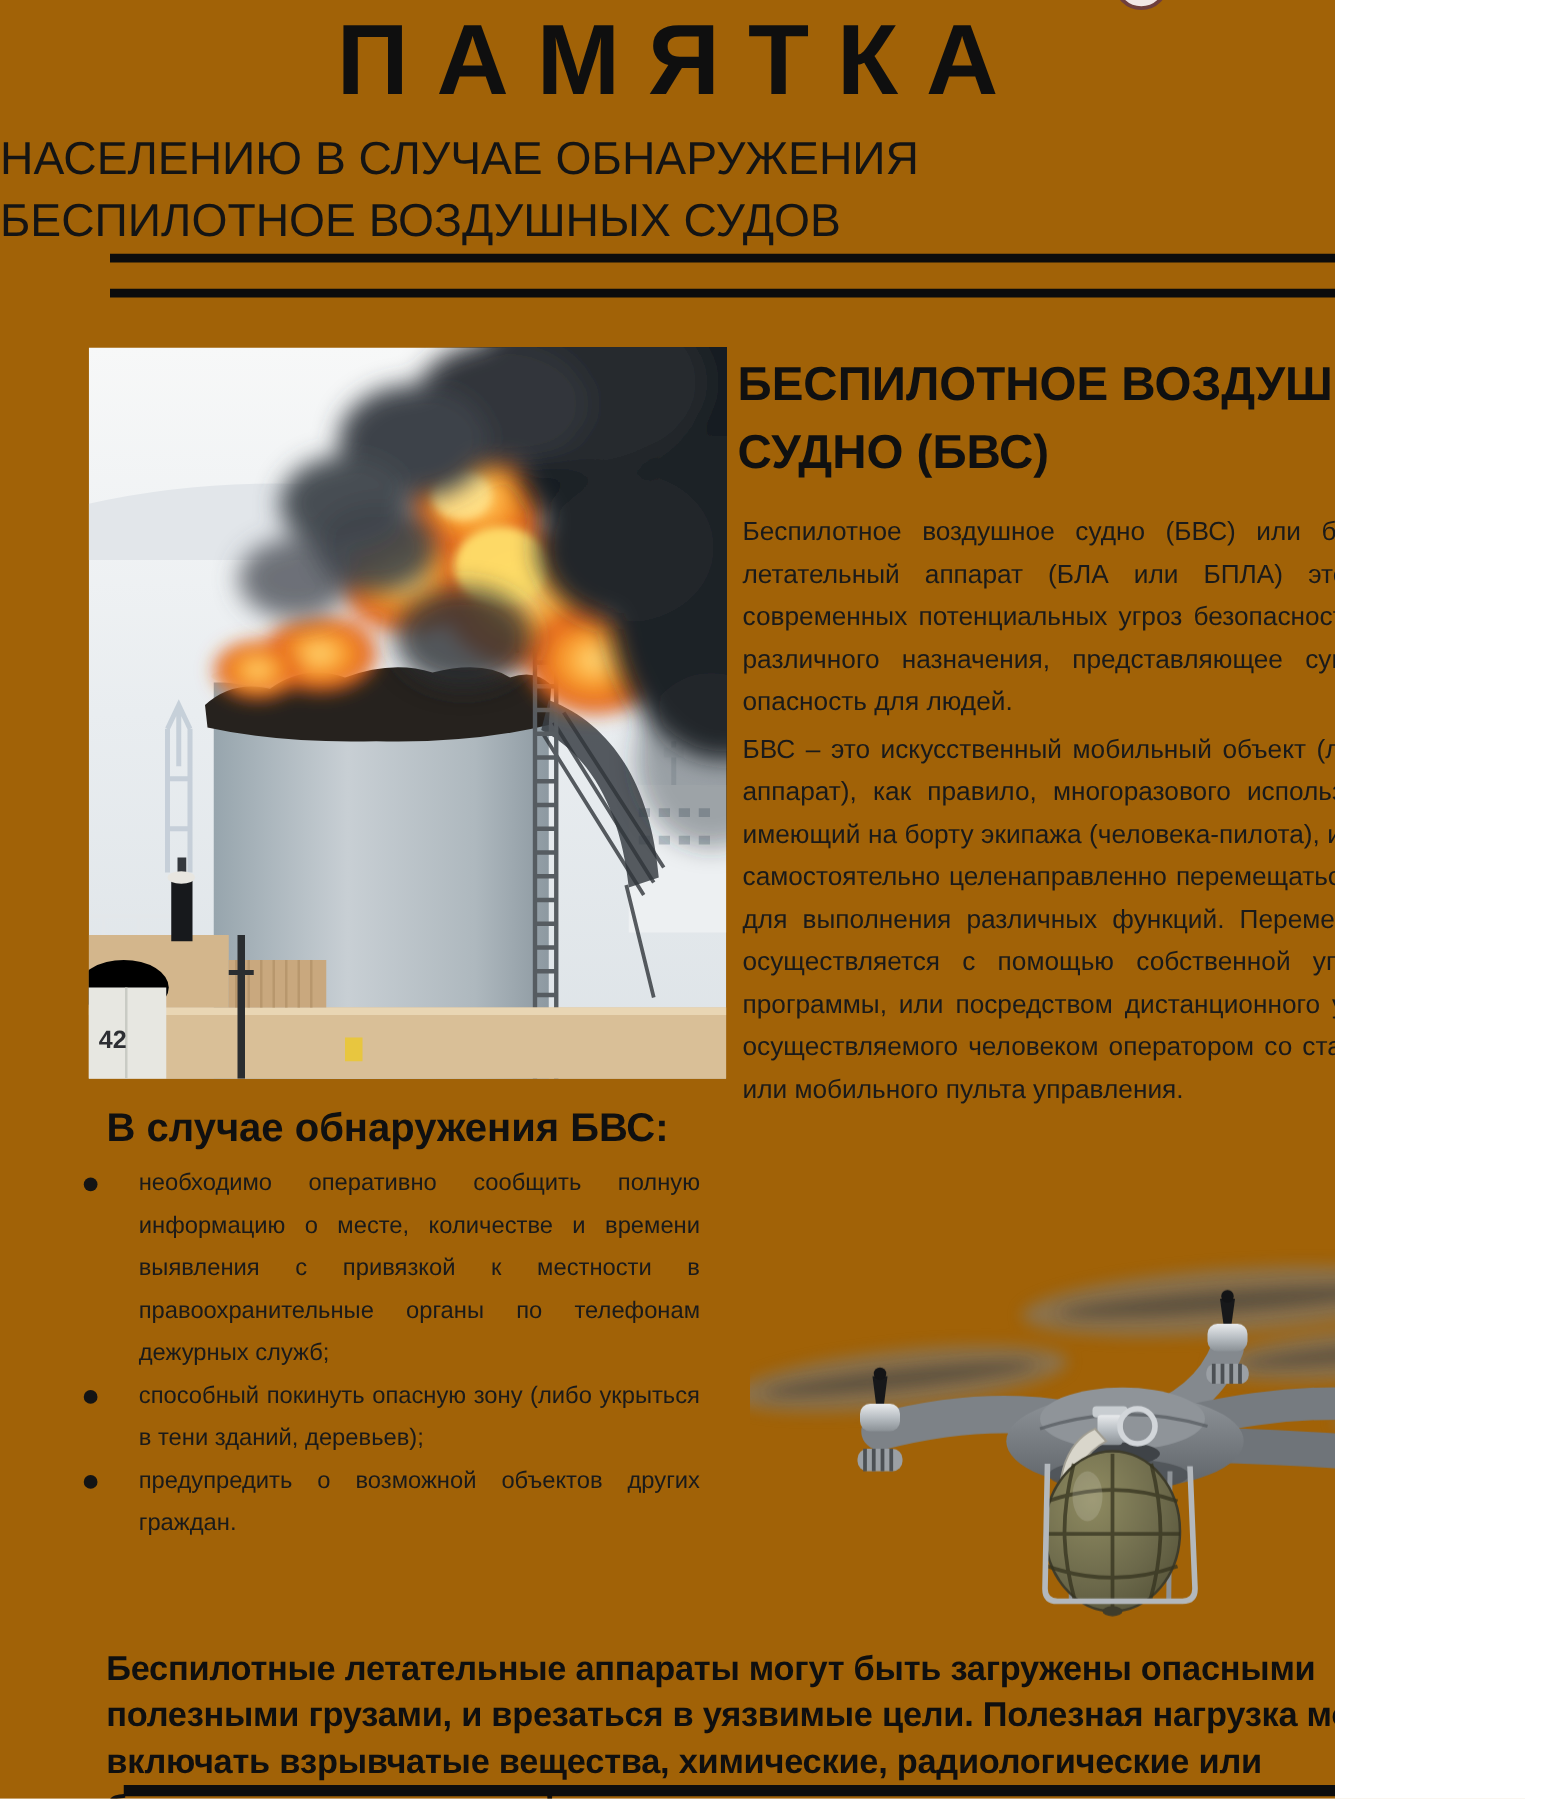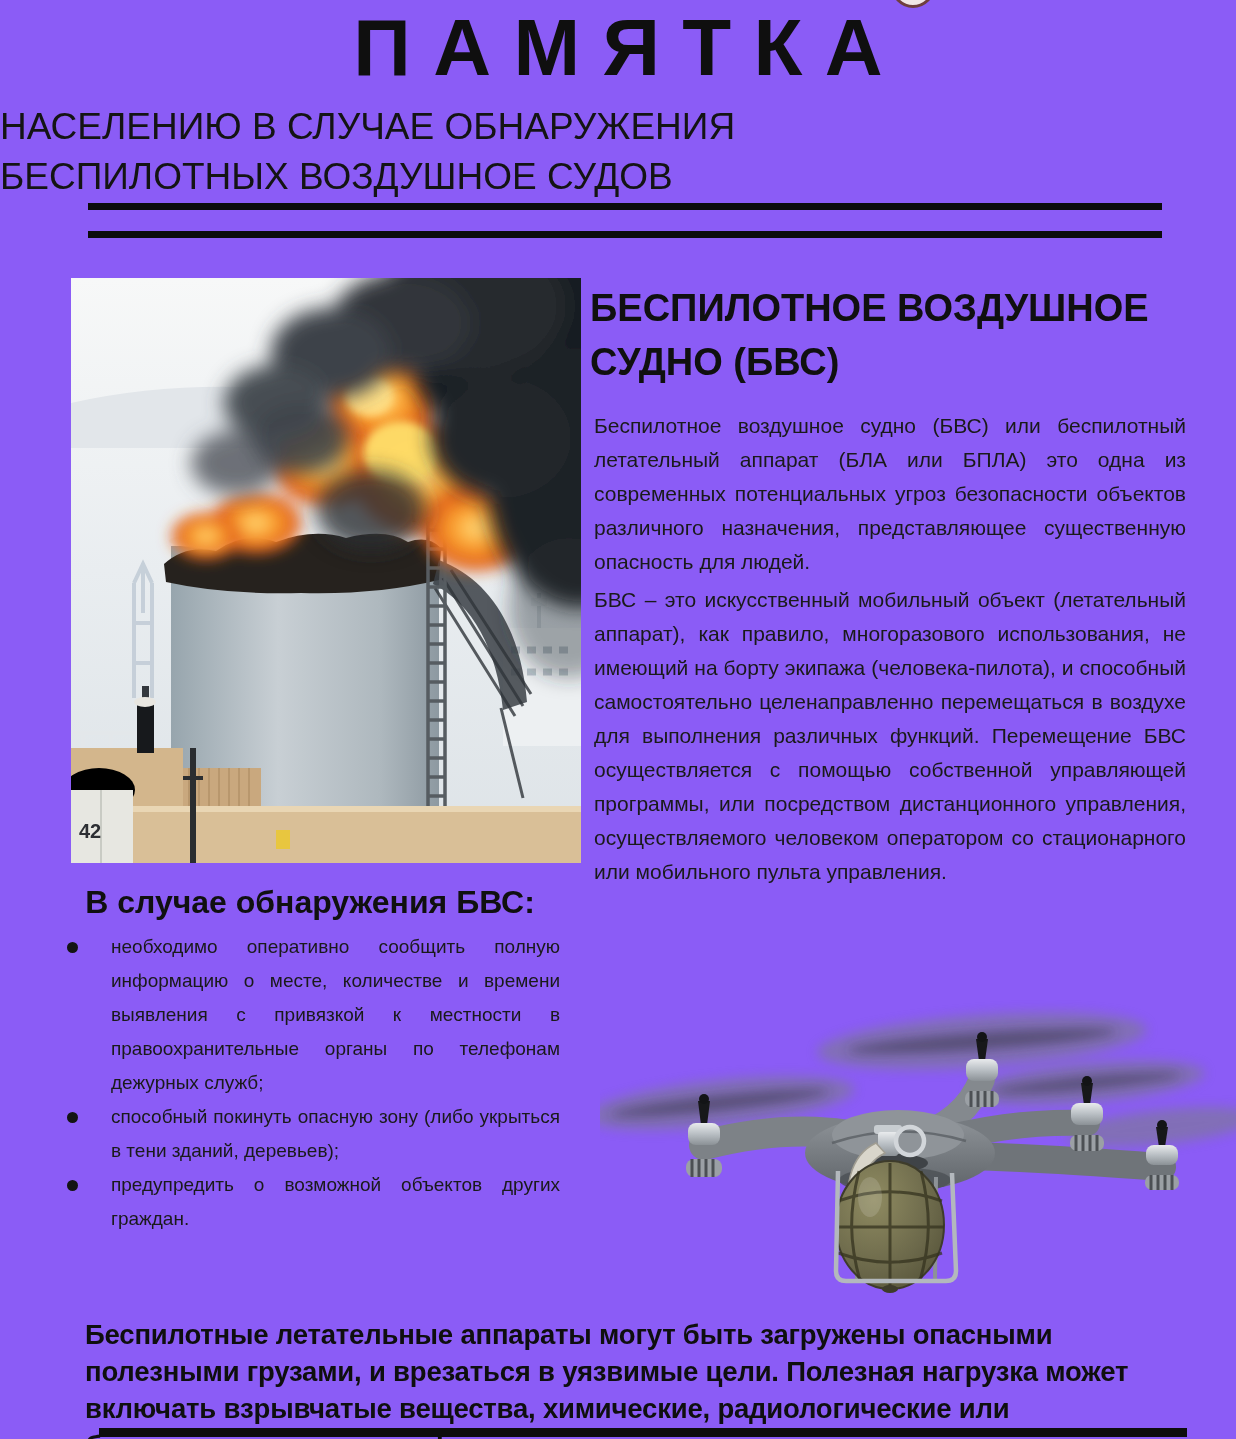--- a/index.html
+++ b/index.html
@@ -1,17 +1,17 @@
 <!DOCTYPE html>
 <html><head>
 <meta charset="utf-8">
 <style>
   html,body{margin:0;padding:0;background:#ffffff;}
   .page{
-    position:relative;width:1236px;height:1439px;background:#8b5cf6;
+    position:relative;width:1068px;height:1439px;background:#a16207;
     overflow:hidden;color:#121212;
     font-family:"Liberation Sans",sans-serif;
   }
   
   .logo-fragment{
     position:absolute;left:891px;top:-36px;width:44px;height:44px;
     border:3px solid #6f3f3e;border-radius:50%;background:#f1e7e6;box-sizing:border-box;
   }
   .doc-title{
     position:absolute;left:0;right:0;top:2px;margin:0;
@@ -64,21 +64,21 @@
 <body>
 
 <div class="page">
 
   <div class="logo-fragment"></div>
 
   <h1 class="doc-title">ПАМЯТКА</h1>
 
   <div class="doc-subtitle">
     <div>НАСЕЛЕНИЮ В СЛУЧАЕ ОБНАРУЖЕНИЯ</div>
-    <div>БЕСПИЛОТНЫХ ВОЗДУШНОЕ СУДОВ</div>
+    <div>БЕСПИЛОТНОЕ ВОЗДУШНЫХ СУДОВ</div>
   </div>
 
   <div class="rule rule-1"></div>
   <div class="rule rule-2"></div>
 
   <div class="fire-photo">
     <svg width="510" height="585" viewBox="0 0 510 585" xmlns="http://www.w3.org/2000/svg">
       <defs>
         <linearGradient id="sky" x1="0" y1="0" x2="0" y2="1">
           <stop offset="0" stop-color="#f7f8f8"></stop>

